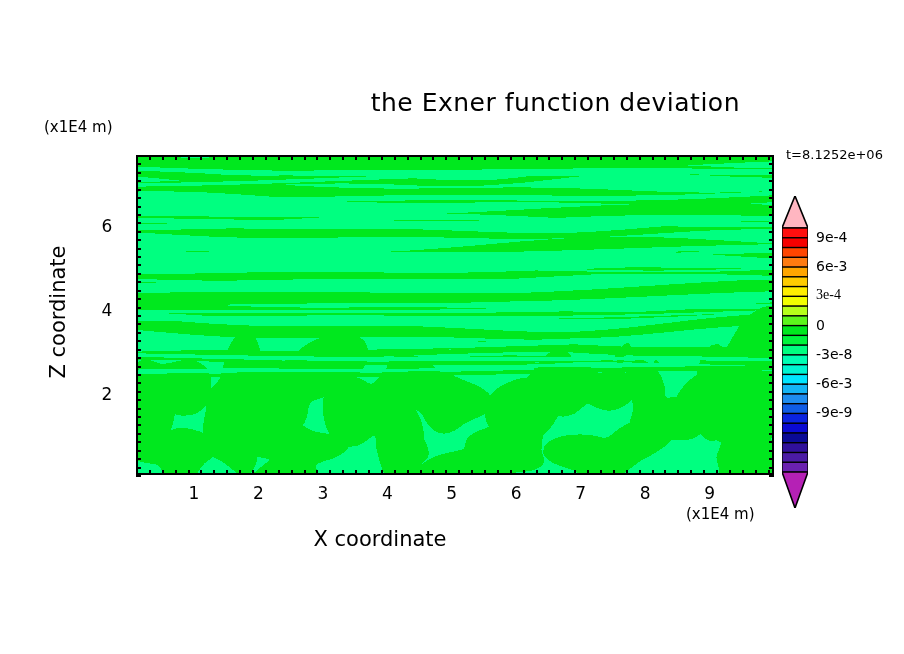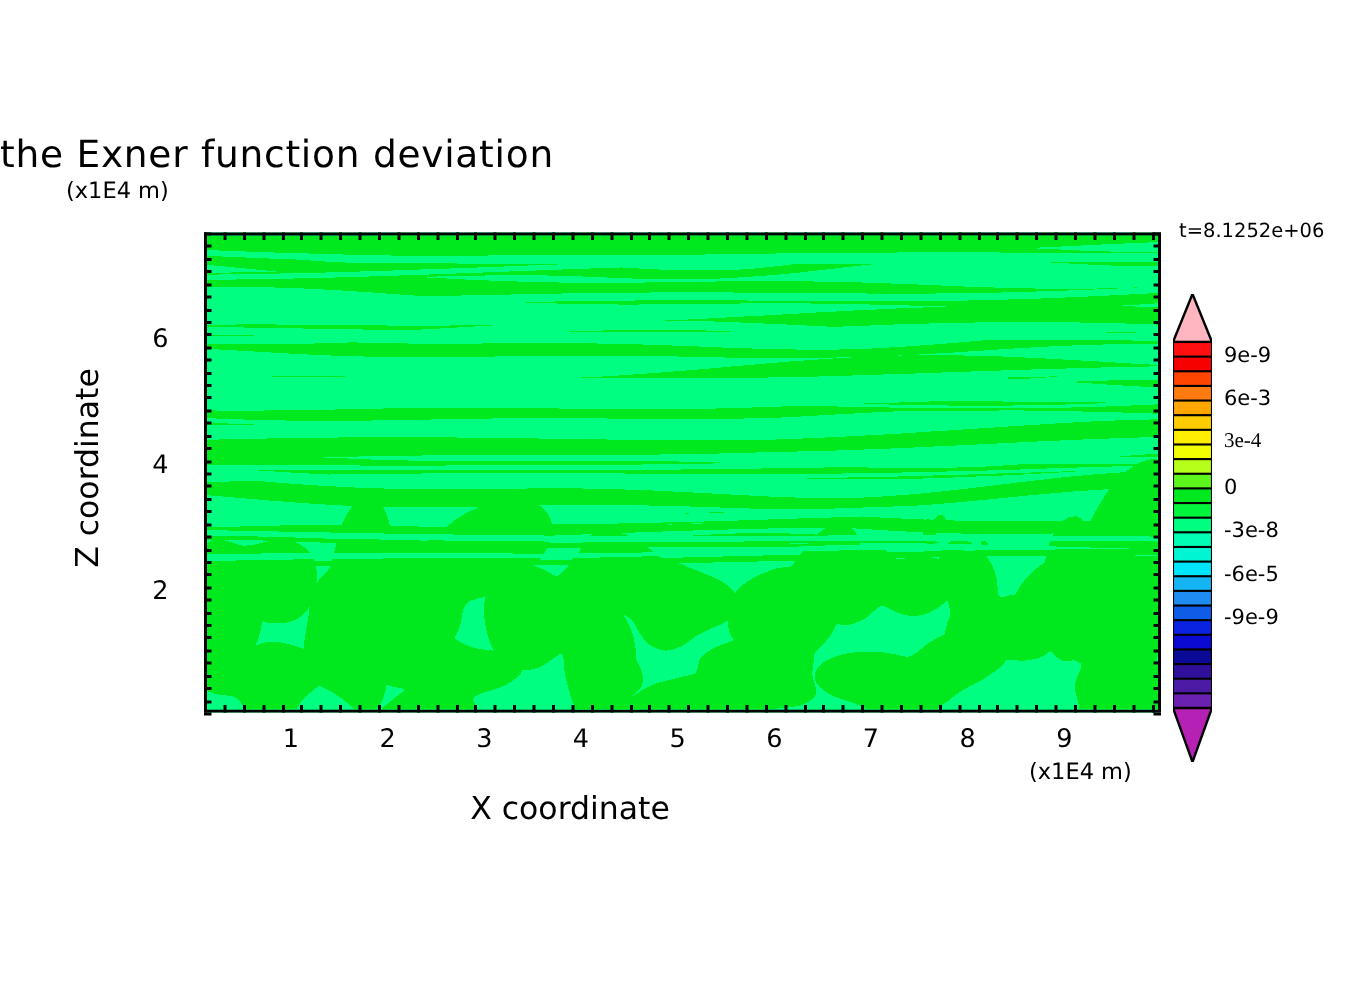--- a/index.html
+++ b/index.html
@@ -1,19 +1,19 @@
 <!DOCTYPE html>
 <html><head>
 <meta charset="utf-8">
 <style>
   html,body{margin:0;padding:0;background:#ffffff;}
   body{width:904px;height:654px;position:relative;overflow:hidden;
        font-family:"DejaVu Sans","Liberation Sans",sans-serif;color:#000;}
   .abs{position:absolute;}
-  #plot-title{left:0;top:88px;width:740px;text-align:left;font-size:25px;letter-spacing:.5px;}
+  #plot-title{left:0;top:88px;width:740px;text-align:right;font-size:25px;letter-spacing:.5px;}
   #yunit{left:44px;top:118px;font-size:15px;}
   #xunit{left:686px;top:505px;font-size:15px;}
   #timestamp{left:786px;top:147px;font-size:13px;}
   #xaxis-title{left:0;top:527px;width:760px;text-align:center;font-size:21px;}
   #yaxis-title{left:-72px;top:300px;width:260px;text-align:center;font-size:21px;
                transform:rotate(-90deg);transform-origin:50% 50%;}
   #plot-frame{left:136px;top:155px;width:638px;height:320px;border:2px solid #000;box-sizing:border-box;
               overflow:hidden;background:#00ff80;}
   #plot-frame svg{display:block;}
   .tick{position:absolute;background:#000;}
@@ -312,20 +312,20 @@
     <rect x="0" y="207.68" width="26" height="10.16" fill="#0f5ce6" stroke="#000" stroke-width="1.4"></rect>
     <rect x="0" y="217.44" width="26" height="10.16" fill="#0a23e0" stroke="#000" stroke-width="1.4"></rect>
     <rect x="0" y="227.20" width="26" height="10.16" fill="#0a0ad2" stroke="#000" stroke-width="1.4"></rect>
     <rect x="0" y="236.96" width="26" height="10.16" fill="#0a0a96" stroke="#000" stroke-width="1.4"></rect>
     <rect x="0" y="246.72" width="26" height="10.16" fill="#30109b" stroke="#000" stroke-width="1.4"></rect>
     <rect x="0" y="256.48" width="26" height="10.16" fill="#4b1ba5" stroke="#000" stroke-width="1.4"></rect>
     <rect x="0" y="266.24" width="26" height="10.16" fill="#6b21b0" stroke="#000" stroke-width="1.4"></rect>
     <path d="M0 276 L26 276 L13 312 Z" fill="#b521b5" stroke="#000" stroke-width="1.6"></path>
   </svg>
 <div id="cbarlabels">
-    <div class="cbl" style="top: 228.76px;">9e-9</div>
+    <div class="cbl" style="top: 228.76px;">9e-4</div>
     <div class="cbl" style="top: 258.04px;">6e-3</div>
     <div class="cbl" style="top: 287.32px; font-family: Liberation Serif, serif;">3e-4</div>
     <div class="cbl" style="top: 316.6px;">0</div>
     <div class="cbl" style="top: 345.88px;">-3e-8</div>
-    <div class="cbl" style="top: 375.16px;">-6e-5</div>
+    <div class="cbl" style="top: 375.16px;">-6e-3</div>
     <div class="cbl" style="top: 404.44px;">-9e-9</div>
   </div>
 
 </body></html>

